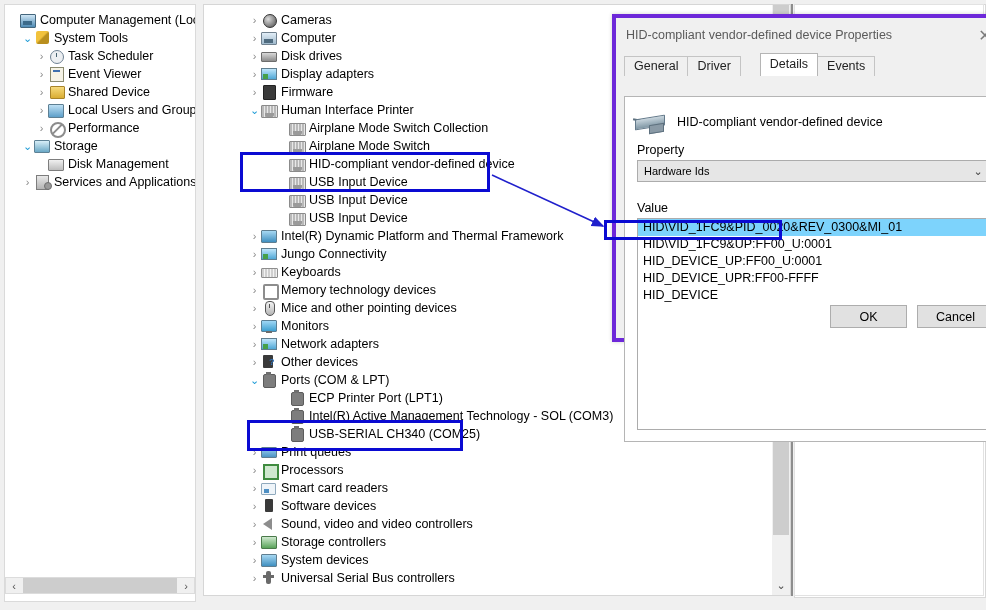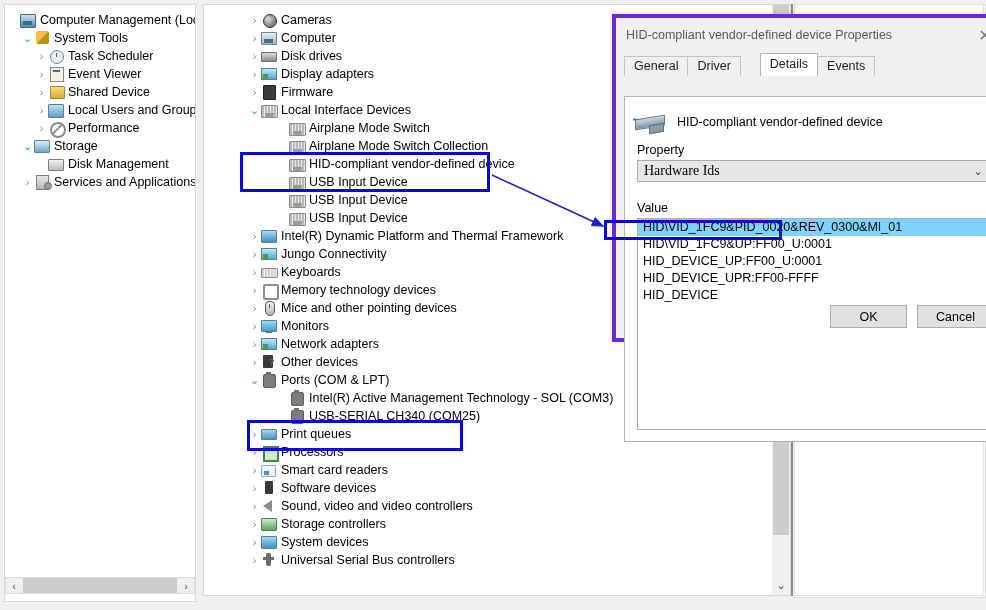--- a/index.html
+++ b/index.html
@@ -118,21 +118,21 @@
   .tab.active{height:22px;line-height:21px;background:#ffffff;border-color:#b5b5b5;position:relative;z-index:2;margin-left:20px;}
   .dlg-body{position:absolute;left:8px;top:78px;width:380px;height:346px;background:#ffffff;border:1px solid #b5b5b5;box-sizing:border-box;}
   .dev-head{display:flex;align-items:center;height:38px;padding:6px 0 0 8px;}
   .dev-head .name{font-size:12.5px;margin-left:10px;}
   .hid-big{width:34px;height:22px;position:relative;}
   .hid-big .slab{position:absolute;left:2px;top:6px;width:28px;height:9px;background:linear-gradient(#c9d6de,#7f96a4);border:1px solid #63798a;transform:skewY(-9deg);border-radius:1px;}
   .hid-big .foot{position:absolute;left:16px;top:13px;width:13px;height:7px;background:#8a9aa6;border:1px solid #5d707e;transform:skewY(-9deg);}
   .hid-big .cord{position:absolute;left:0px;top:8px;width:8px;height:2px;background:#5d707e;transform:rotate(12deg);}
   .lbl-sm{font-size:12.5px;margin:2px 0 3px 12px;}
   .combo{margin:0 12px;height:22px;background:#e6e6e6;border:1px solid #acacac;display:flex;align-items:center;box-sizing:border-box;}
-  .combo .val{flex:1;padding-left:6px;font-size:14px;font-family:Liberation Serif, serif;}
+  .combo .val{flex:1;padding-left:6px;font-size:11px;}
   .combo .cv{width:24px;text-align:center;color:#444;font-size:11px;}
   .valbox{margin:3px 12px 0 12px;height:212px;background:#fff;border:1px solid #acacac;box-sizing:border-box;overflow:hidden;}
   .vitem{height:17px;line-height:17px;padding-left:5px;font-size:12.5px;white-space:nowrap;}
   .vitem.selected{background:#7dd3fc;}
   .dlg-btns{position:absolute;right:12px;bottom:10px;display:flex;gap:10px;}
   .btn{width:77px;height:23px;background:#e1e1e1;border:1px solid #adadad;font-size:12.5px;display:flex;align-items:center;justify-content:center;box-sizing:border-box;}
 </style>
 </head>
 <body>
 
@@ -255,41 +255,41 @@
           <span class="ico">
             <span class="i i-fw"></span>
           </span>
           <span class="lbl">Firmware</span>
         </div>
         <div class="drow" style="padding-left: 36px;">
           <span class="chev open">⌄</span>
           <span class="ico">
             <span class="i i-hid"></span>
           </span>
-          <span class="lbl">Local Interface Devices</span>
+          <span class="lbl">Human Interface Printer</span>
+        </div>
+        <div class="drow" style="padding-left: 64px;">
+          <span class="chev blank"></span>
+          <span class="ico">
+            <span class="i i-hid"></span>
+          </span>
+          <span class="lbl">Airplane Mode Switch Collection</span>
         </div>
         <div class="drow" style="padding-left: 64px;">
           <span class="chev blank"></span>
           <span class="ico">
             <span class="i i-hid"></span>
           </span>
           <span class="lbl">Airplane Mode Switch</span>
         </div>
         <div class="drow" style="padding-left: 64px;">
           <span class="chev blank"></span>
           <span class="ico">
             <span class="i i-hid"></span>
           </span>
-          <span class="lbl">Airplane Mode Switch Collection</span>
-        </div>
-        <div class="drow" style="padding-left: 64px;">
-          <span class="chev blank"></span>
-          <span class="ico">
-            <span class="i i-hid"></span>
-          </span>
           <span class="lbl">HID-compliant vendor-defined device</span>
         </div>
         <div class="drow" style="padding-left: 64px;">
           <span class="chev blank"></span>
           <span class="ico">
             <span class="i i-hid"></span>
           </span>
           <span class="lbl">USB Input Device</span>
         </div>
         <div class="drow" style="padding-left: 64px;">
@@ -361,20 +361,27 @@
             <span class="i i-other"></span>
           </span>
           <span class="lbl">Other devices</span>
         </div>
         <div class="drow" style="padding-left: 36px;">
           <span class="chev open">⌄</span>
           <span class="ico">
             <span class="i i-port"></span>
           </span>
           <span class="lbl">Ports (COM &amp; LPT)</span>
+        </div>
+        <div class="drow" style="padding-left: 64px;">
+          <span class="chev blank"></span>
+          <span class="ico">
+            <span class="i i-port"></span>
+          </span>
+          <span class="lbl">ECP Printer Port (LPT1)</span>
         </div>
         <div class="drow" style="padding-left: 64px;">
           <span class="chev blank"></span>
           <span class="ico">
             <span class="i i-port"></span>
           </span>
           <span class="lbl">Intel(R) Active Management Technology - SOL (COM3)</span>
         </div>
         <div class="drow" style="padding-left: 64px;">
           <span class="chev blank"></span>

